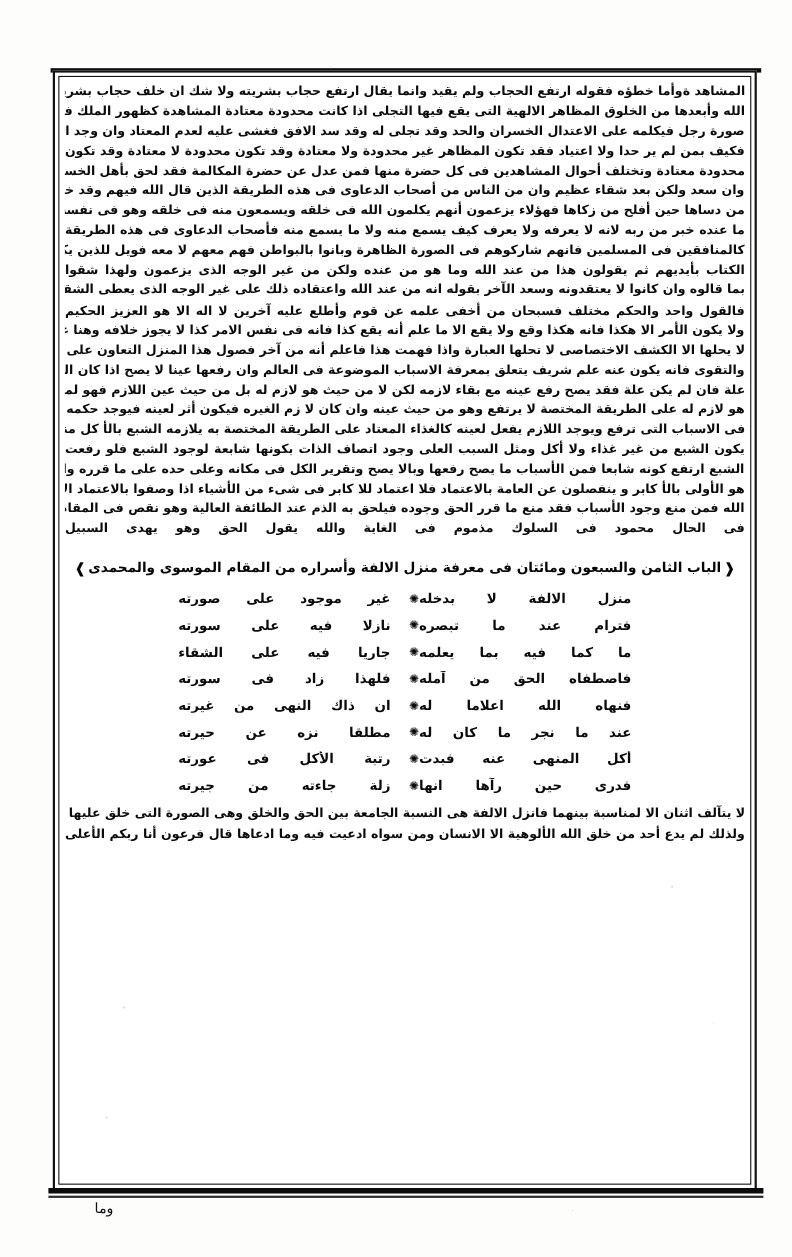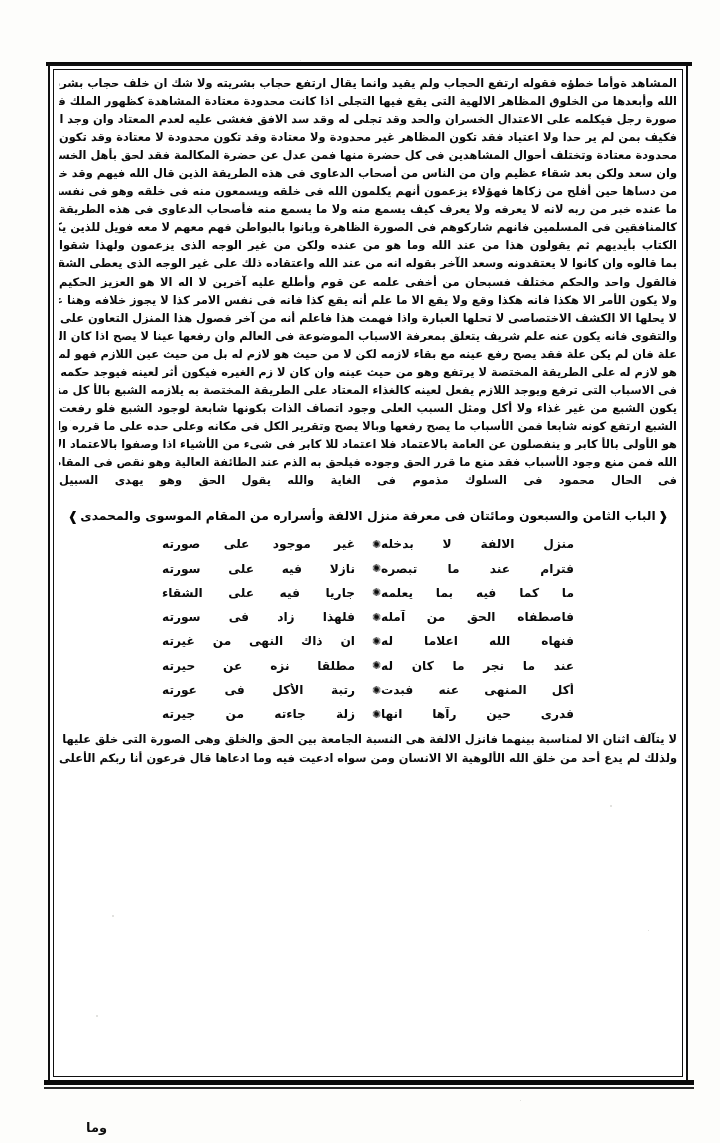--- a/index.html
+++ b/index.html
@@ -137,24 +137,23 @@
 
   
   .closing{margin-top:4px;}
 
   
   .catchword{
     position:absolute;
     left:86px;
     top:1092px;
     font-size:13px;
-    font-weight:700;
+    font-weight:400;
     color:#101010;
     direction:rtl;
-    margin-top:28px;
   }
 
   
   .speck{position:absolute;background:#d8d8d4;border-radius:50%;pointer-events:none;}
 </style>
 </head>
 <body>
 
 <div class="page">
 

